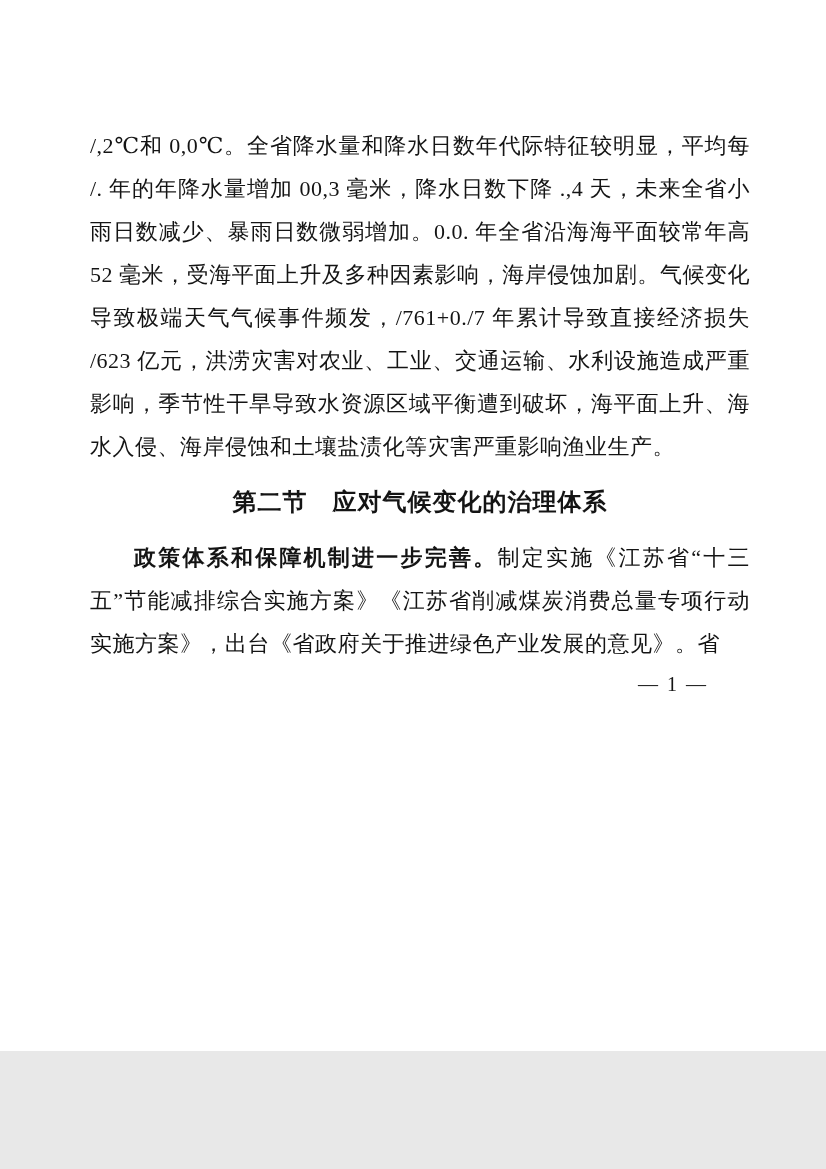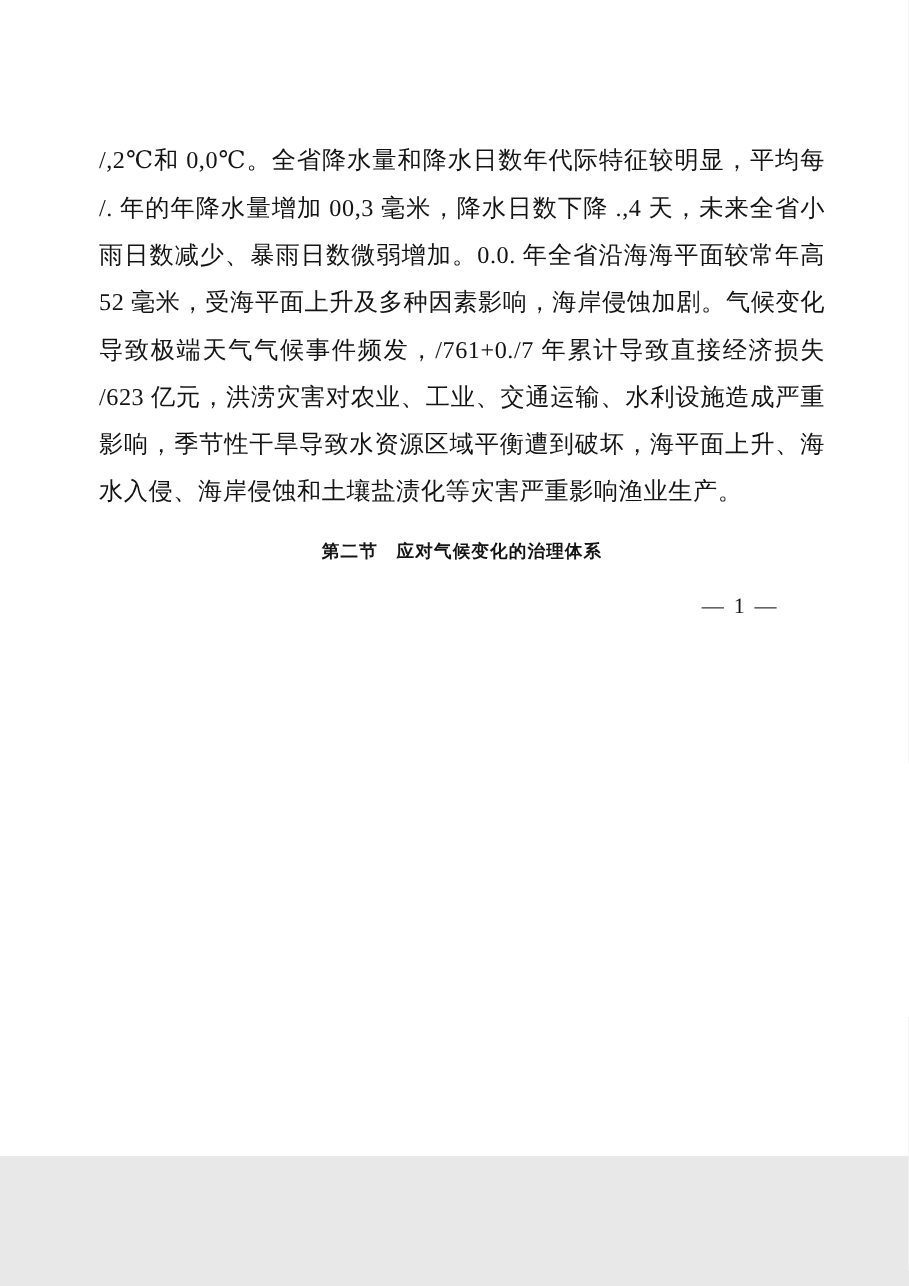--- a/index.html
+++ b/index.html
@@ -29,21 +29,21 @@
   }
   .para-indent {
     text-indent: 2em;
   }
   .para-lead {
     font-weight: bold;
   }
   .section-heading {
     margin: 14px 0;
     font-family: "Liberation Sans", "DejaVu Sans", sans-serif;
-    font-size: 16px;
+    font-size: 24px;
     font-weight: bold;
     line-height: 40px;
     text-align: center;
     letter-spacing: 1px;
   }
   .page-number {
     margin-top: 4px;
     padding-right: 42px;
     font-size: 20px;
     line-height: 30px;
@@ -54,16 +54,17 @@
 </head>
 <body>
 
 <div class="page">
 
   <p class="para">/,2℃和 0,0℃。全省降水量和降水日数年代际特征较明显，平均每 /. 年的年降水量增加 00,3 毫米，降水日数下降 .,4 天，未来全省小雨日数减少、暴雨日数微弱增加。0.0. 年全省沿海海平面较常年高 52 毫米，受海平面上升及多种因素影响，海岸侵蚀加剧。气候变化导致极端天气气候事件频发，/761+0./7 年累计导致直接经济损失 /623 亿元，洪涝灾害对农业、工业、交通运输、水利设施造成严重影响，季节性干旱导致水资源区域平衡遭到破坏，海平面上升、海水入侵、海岸侵蚀和土壤盐渍化等灾害严重影响渔业生产。</p>
 
   <h2 class="section-heading">第二节　应对气候变化的治理体系</h2>
 
 
+  <p class="para para-indent"><span class="para-lead">政策体系和保障机制进一步完善。</span><span>制定实施《江苏省“十三五”节能减排综合实施方案》《江苏省削减煤炭消费总量专项行动实施方案》，出台《省政府关于推进绿色产业发展的意见》。省</span></p>
 
   <div class="page-number">— 1 —</div>
 
 </div>
 
 </body></html>

